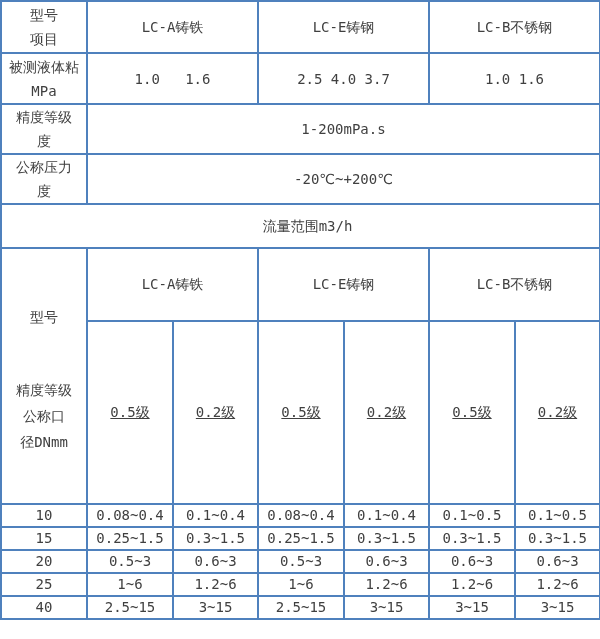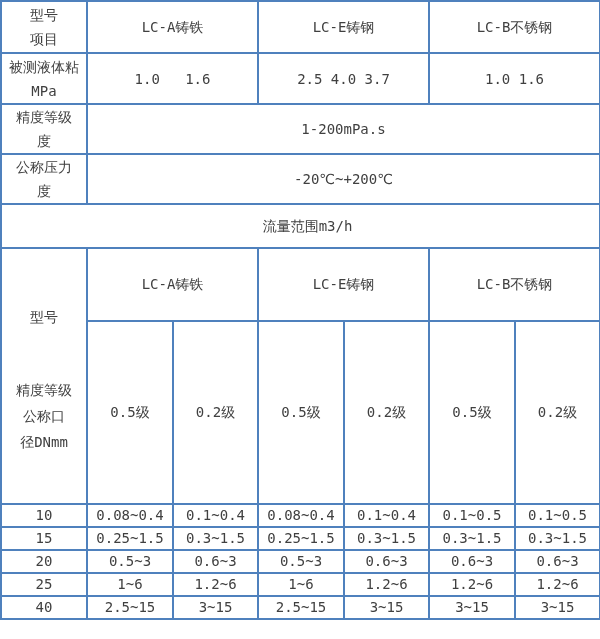--- a/index.html
+++ b/index.html
@@ -28,21 +28,21 @@
     overflow: hidden;
     line-height: 24px;
   }
   
   tr.r-models   td { height: 50px; }
   tr.r-pressure td { height: 49px; }
   tr.r-visc     td { height: 47px; }
   tr.r-temp     td { height: 46px; }
   tr.r-flow     td { height: 42px; padding-left: 16px; }
   tr.r-models2  td { height: 38px; }
-  tr.r-grades   td { height: 99px; }
+  tr.r-grades   td { height: 99px; text-decoration: underline; }
   tr.dn-row     td { height: 21px; line-height: 21px; margin-left: 24px; }
 
   td.model-acc {
     vertical-align: top;
   }
   .model-acc .m {
     display: block;
     margin-top: 8px;
     line-height: 24px;
   }

